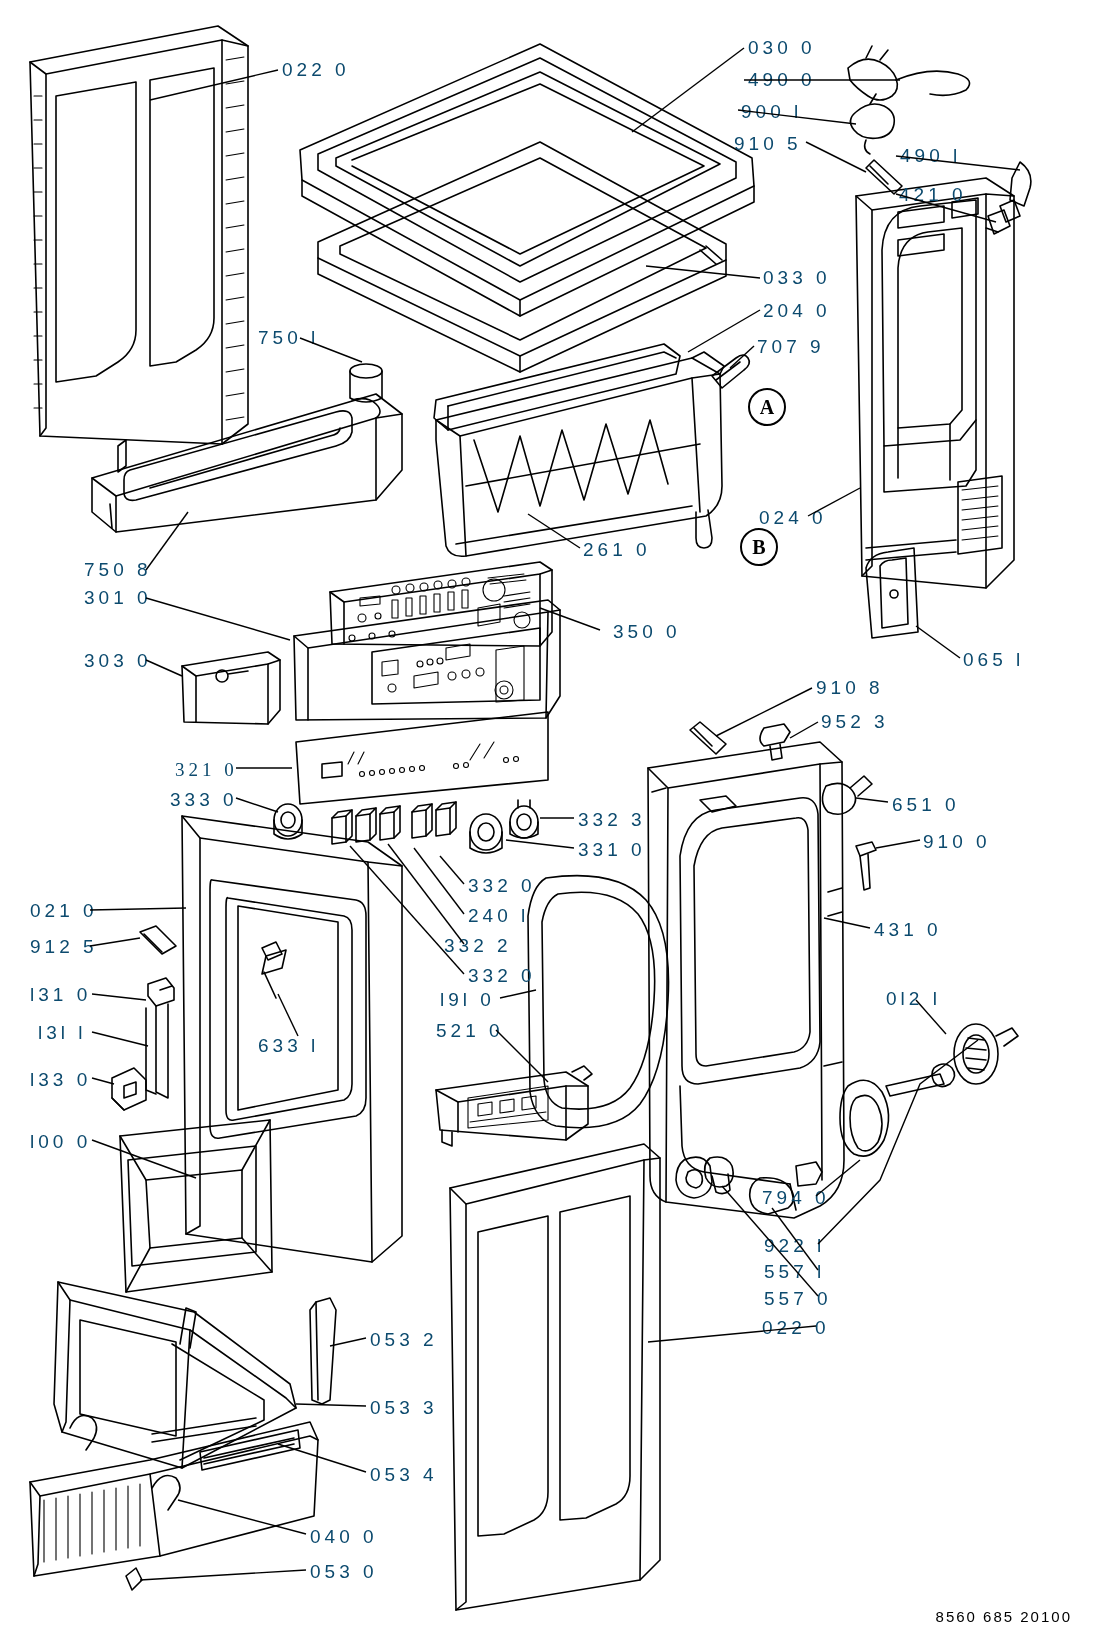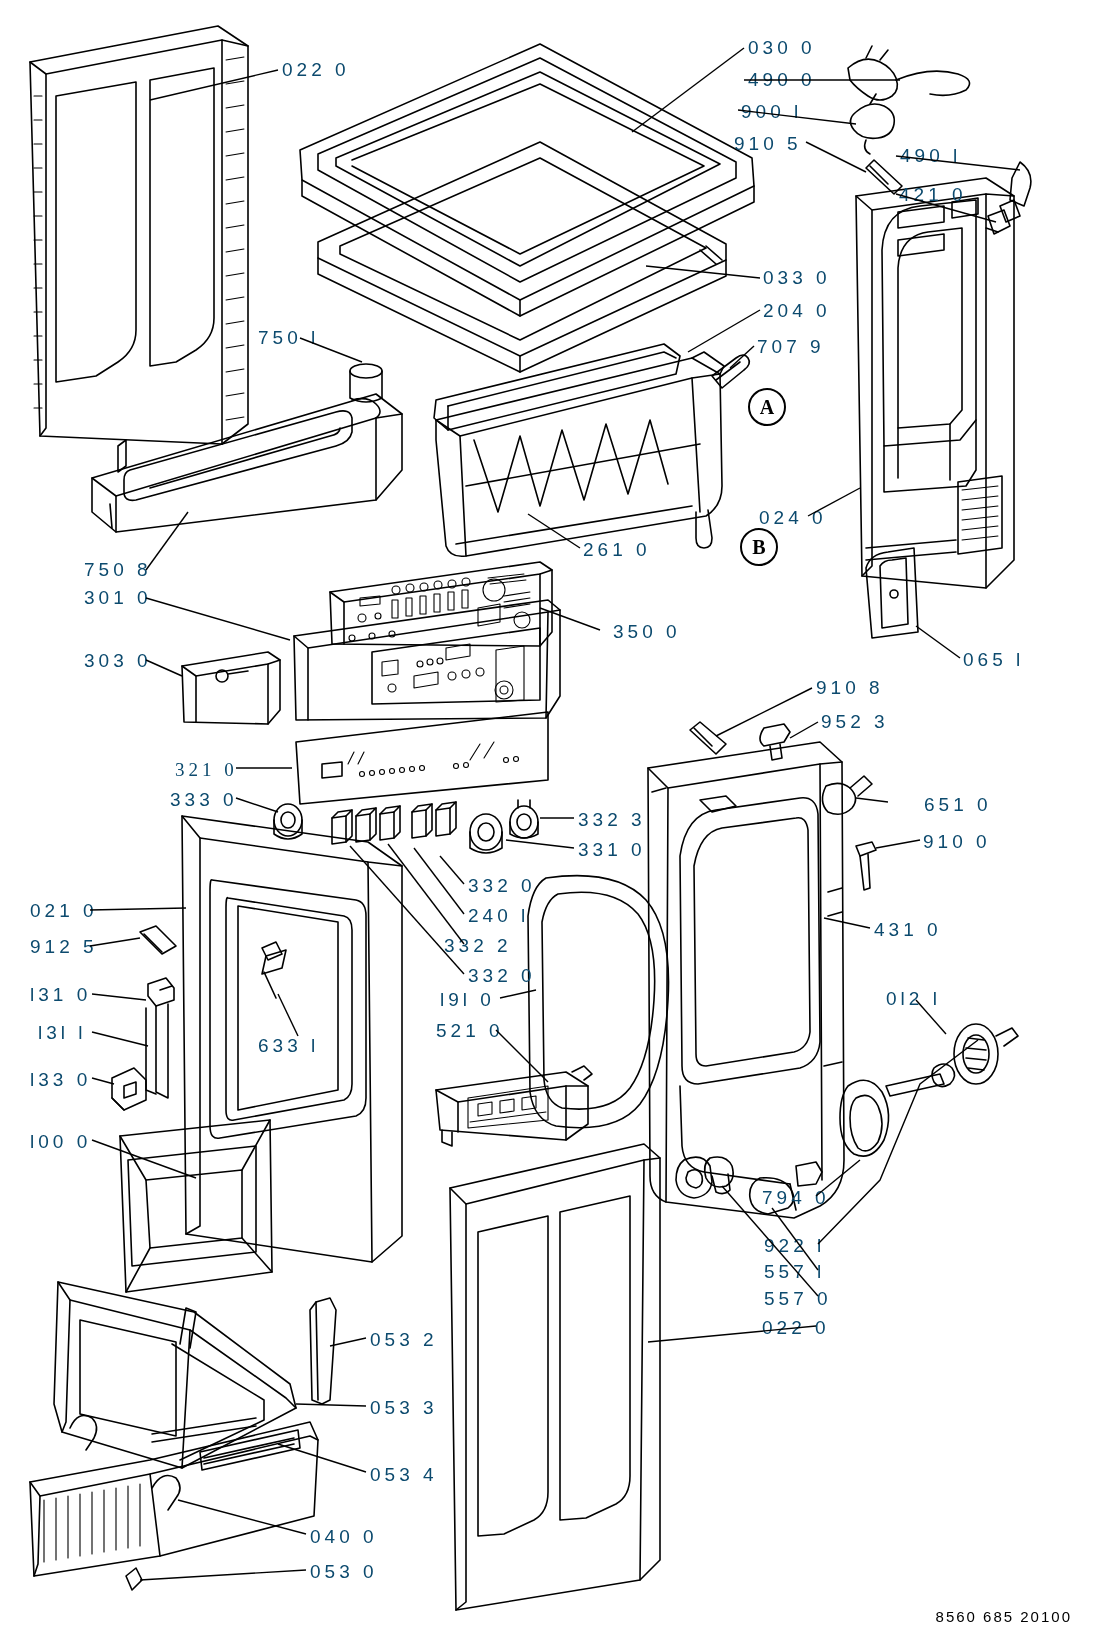--- a/index.html
+++ b/index.html
@@ -460,21 +460,21 @@
   <div class="lbl" style="left:84px; top:560px;">750 8</div>
   <div class="lbl" style="left:583px; top:540px;">261 0</div>
   <div class="lbl" style="left:759px; top:508px;">024 0</div>
   <div class="lbl" style="left:963px; top:650px;">065 l</div>
   <div class="lbl" style="left:84px; top:588px;">301 0</div>
   <div class="lbl" style="left:604px; top:622px;margin-left:9px;">350 0</div>
   <div class="lbl" style="left:84px; top:651px;">303 0</div>
   <div class="lbl" style="left:816px; top:678px;">910 8</div>
   <div class="lbl" style="left:821px; top:712px;">952 3</div>
   <div class="lbl" style="left:175px; top:760px;font-family:Liberation Serif, serif;">321 0</div>
-  <div class="lbl" style="left:892px; top:795px;margin-left:32px;">651 0</div>
+  <div class="lbl" style="left:892px; top:795px;">651 0</div>
   <div class="lbl" style="left:170px; top:790px;">333 0</div>
   <div class="lbl" style="left:578px; top:810px;">332 3</div>
   <div class="lbl" style="left:923px; top:832px;">910 0</div>
   <div class="lbl" style="left:578px; top:840px;">331 0</div>
   <div class="lbl" style="left:468px; top:876px;">332 0</div>
   <div class="lbl" style="left:30px; top:901px;">021 0</div>
   <div class="lbl" style="left:468px; top:906px;">240 l</div>
   <div class="lbl" style="left:874px; top:920px;">431 0</div>
   <div class="lbl" style="left:30px; top:937px;">912 5</div>
   <div class="lbl" style="left:444px; top:936px;">332 2</div>

